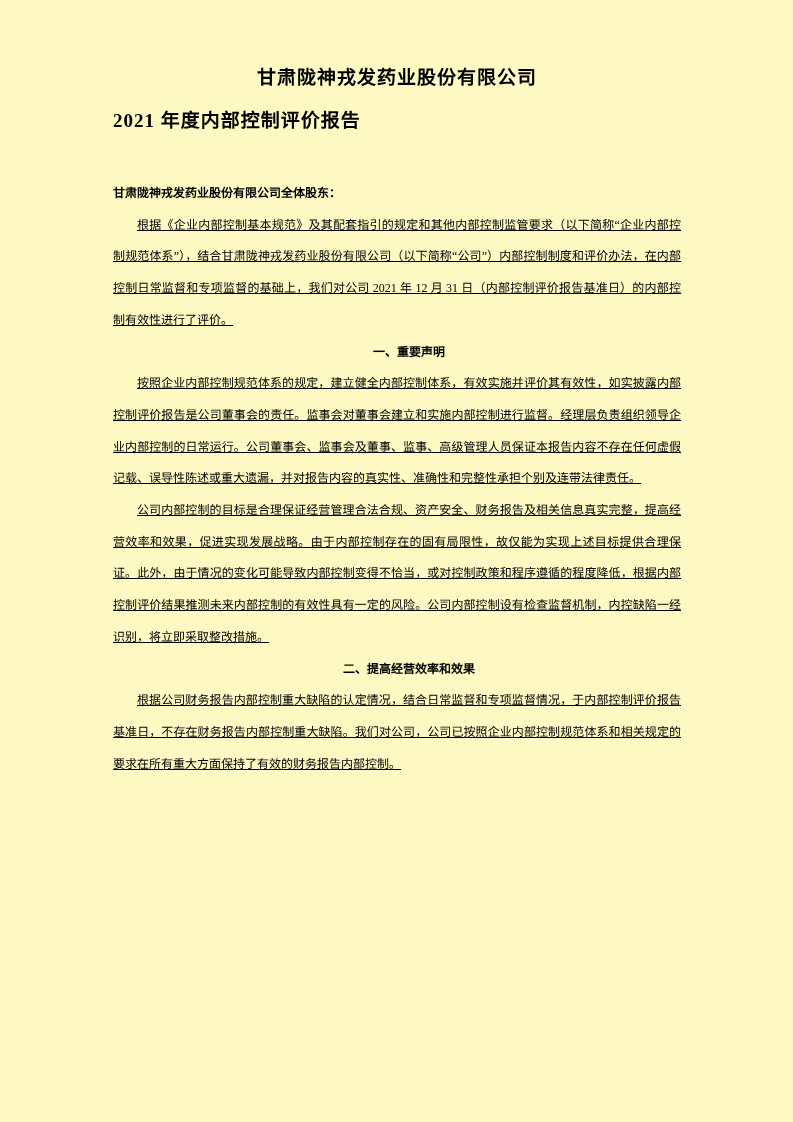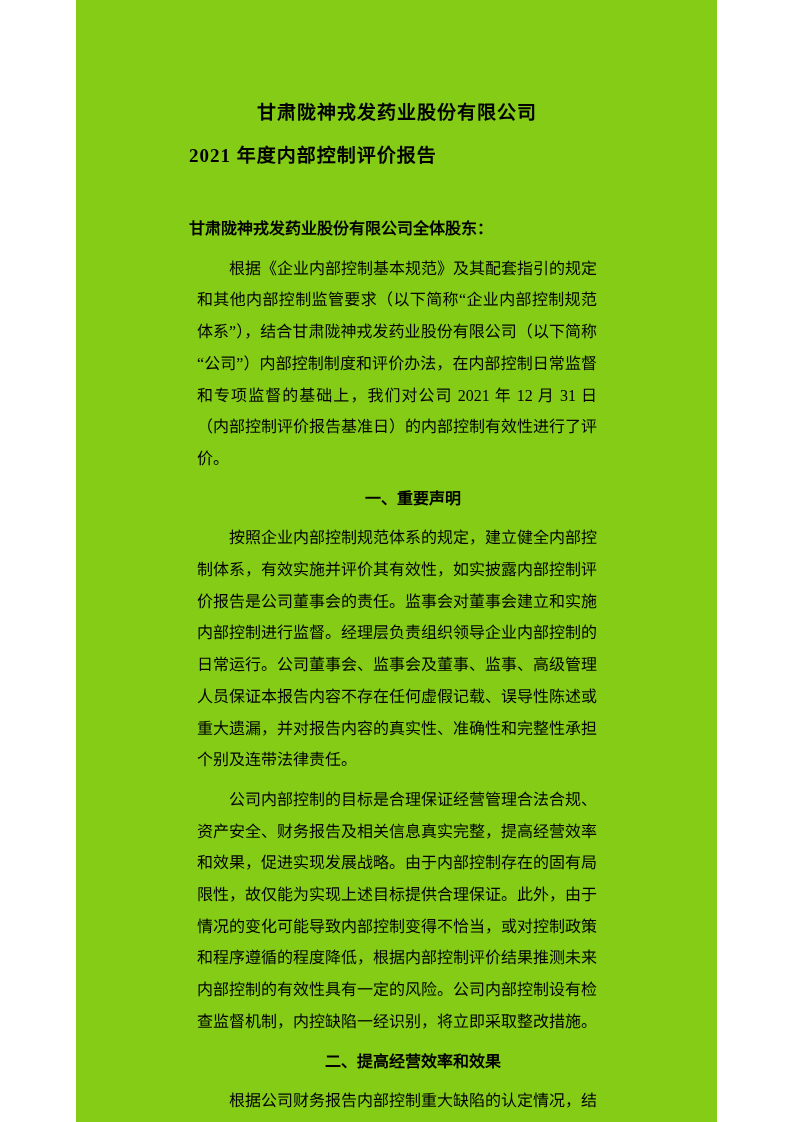--- a/index.html
+++ b/index.html
@@ -2,60 +2,61 @@
 <html lang="zh-CN"><head>
 <meta charset="utf-8">
 <style>
   html, body {
     margin: 0;
     padding: 0;
     background: #ffffff;
   }
   .page {
     position: relative;
-    width: 641px;
+    width: 793px;
     height: 1122px;
     margin: 0 auto;
-    background: #84cc16;
+    background: #fef9c3;
     color: #000000;
     font-family: "Liberation Serif", "DejaVu Serif", serif;
     overflow: hidden;
     box-sizing: border-box;
-    padding: 101px 112px 0 113px;
+    padding: 66px 112px 0 113px;
   }
   .doc-title {
     margin: 0;
     font-size: 19px;
     font-weight: bold;
     text-align: center;
     line-height: 24px;
     letter-spacing: 1px;
   }
   .doc-subtitle {
     margin: 19px 0 0 0;
     font-size: 19px;
     font-weight: bold;
     line-height: 24px;
     letter-spacing: 1px;
   }
   .body-text {
     margin-top: 45px;
-    font-size: 16px;
+    font-size: 12px;
     line-height: 31.7px;
   }
   .salutation {
     margin: 0;
     font-weight: bold;
     text-align: left;
   }
   .para {
-    margin: 8px;
+    margin: 0;
     text-indent: 2em;
     text-align: justify;
     text-justify: inter-ideograph;
+    text-decoration: underline;
   }
   .heading {
     margin: 0;
     text-indent: 2em;
     font-weight: bold;
     text-align: center;
   }
 </style>
 </head>
 <body>

